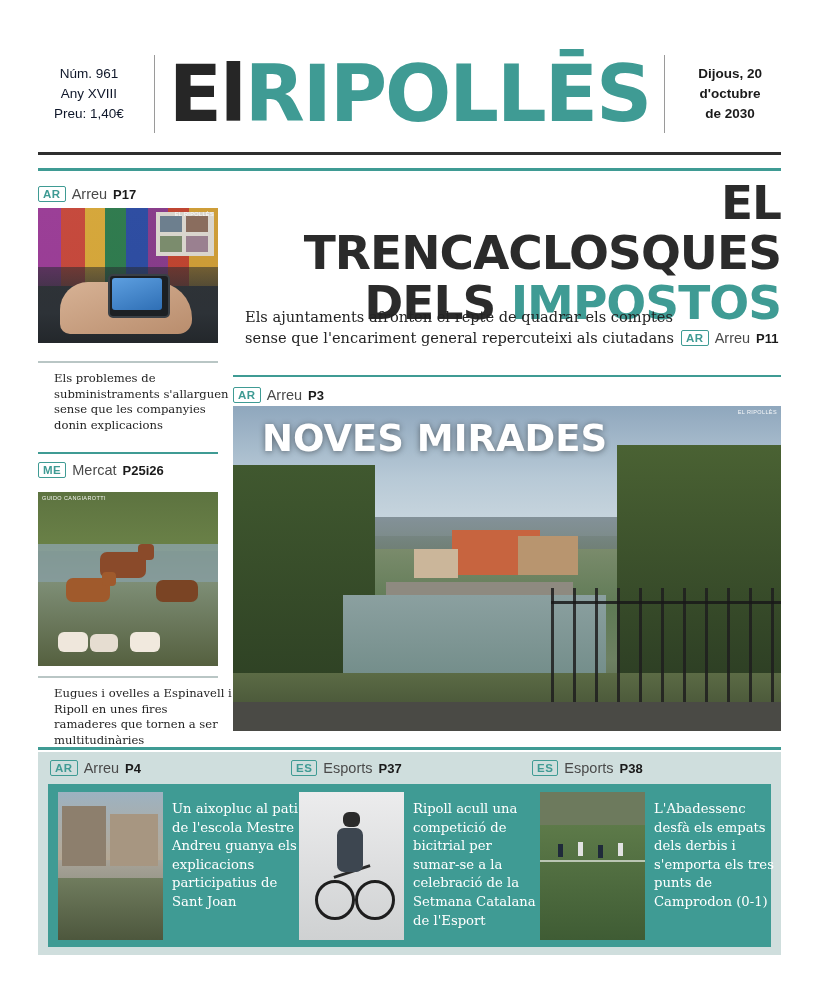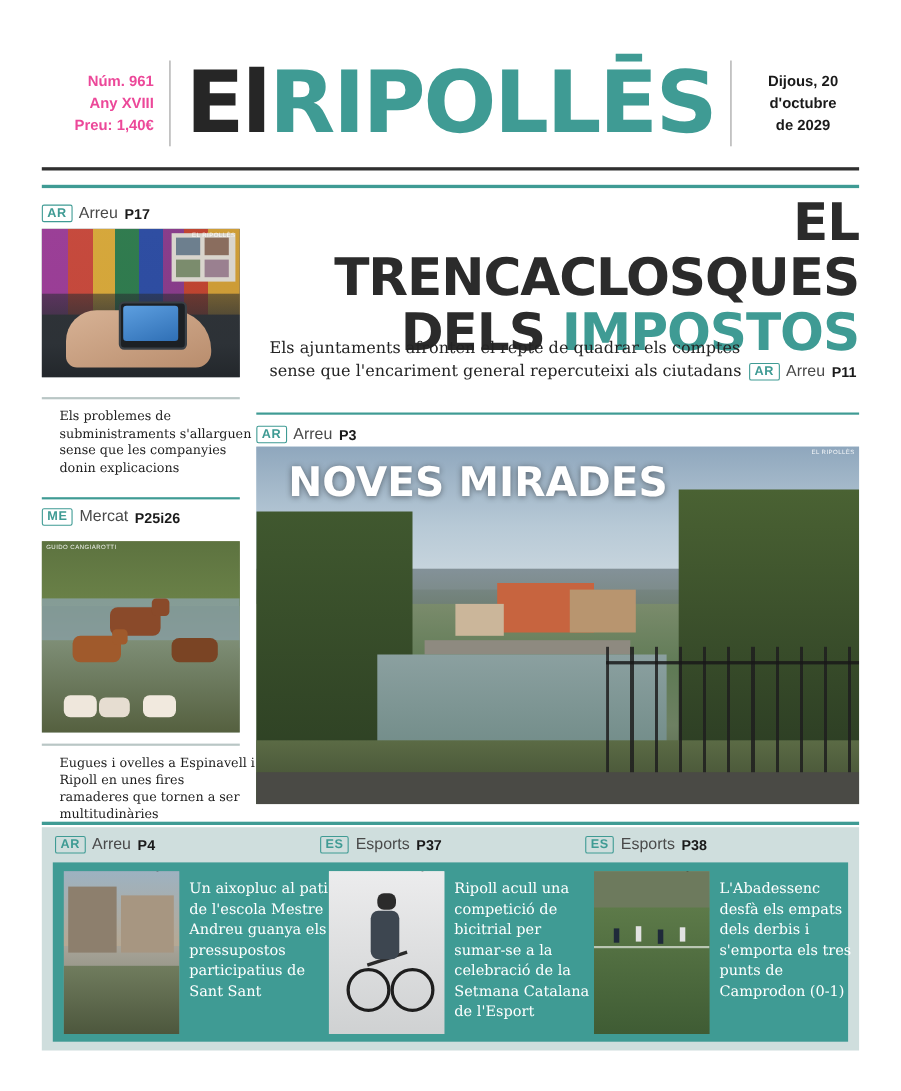--- a/index.html
+++ b/index.html
@@ -11,22 +11,22 @@
     overflow:hidden;
   }
   .page{position:relative;width:819px;height:992px;}
 
   
   .masthead{
     position:absolute;left:38px;top:44px;width:743px;height:100px;
     display:flex;align-items:center;
   }
   .mh-left{
-    width:110px;text-align:right;font-size:13.5px;line-height:20px;
-    font-weight:bold;color:#ec4899;
+    width:110px;text-align:center;font-size:13.5px;line-height:20px;
+    font-weight:normal;color:#0f172a;
   }
   .mh-rule{width:1px;height:78px;background:#9a9a9a;margin:0 14px;}
   .mh-center{flex:1;text-align:right;position:relative;}
   .logo{
     font-family:"DejaVu Sans", sans-serif;
     font-weight:bold;font-size:78px;line-height:78px;letter-spacing:-2px;
     white-space:nowrap;
   }
   .logo .el{color:#262626;}
   .logo .rip{color:#3f9b94;}
@@ -135,21 +135,21 @@
     <div class="mh-rule"></div>
     <div class="mh-center">
       <span class="logo">
         <span class="el">El</span><span class="rip">RIPOLLĒS</span>
       </span>
     </div>
     <div class="mh-rule"></div>
     <div class="mh-right">
       <div>Dijous, 20</div>
       <div>d'octubre</div>
-      <div>de 2029</div>
+      <div>de 2030</div>
     </div>
   </div>
 
   <div class="rule-dark" style="left:38px;top:152px;width:743px;height:3px;"></div>
   <div class="rule-teal" style="left:38px;top:168px;width:743px;height:3px;"></div>
   <div class="rule-grey" style="left:38px;top:361px;width:180px;height:1.5px;"></div>
   <div class="rule-teal" style="left:38px;top:452px;width:180px;height:2px;"></div>
   <div class="rule-teal" style="left:233px;top:375px;width:548px;height:2px;"></div>
   <div class="rule-grey" style="left:38px;top:676px;width:180px;height:1.5px;"></div>
 
@@ -263,21 +263,21 @@
     <span class="pg">P38</span>
   </div>
 
   <div class="bphoto ph-school" style="left:58px;width:105px;">
     <div style="position:absolute;left:0;top:0;width:100%;height:46%;background:linear-gradient(180deg,#9db2c1,#b6a893);"></div>
     <div style="position:absolute;left:4px;top:14px;width:44px;height:60px;background:#8d7f6d;"></div>
     <div style="position:absolute;left:52px;top:22px;width:48px;height:52px;background:#a79681;"></div>
     <div style="position:absolute;left:0;top:58%;width:100%;height:42%;background:linear-gradient(180deg,#707c5e,#4d573d);"></div>
     <div class="credit">EL RIPOLLÈS</div>
   </div>
-  <div class="btext" style="left:172px;">Un aixopluc al pati de l'escola Mestre Andreu guanya els pressupostos participatius de Sant Sant</div>
+  <div class="btext" style="left:172px;">Un aixopluc al pati de l'escola Mestre Andreu guanya els explicacions participatius de Sant Joan</div>
 
   <div class="bphoto ph-bike" style="left:299px;width:105px;">
     <div style="position:absolute;left:0;top:0;width:100%;height:100%;background:linear-gradient(180deg,#ececed,#cfd1d2);"></div>
     <div style="position:absolute;left:16px;top:88px;width:34px;height:34px;border:3px solid #1e1e1e;border-radius:50%;"></div>
     <div style="position:absolute;left:56px;top:88px;width:34px;height:34px;border:3px solid #1e1e1e;border-radius:50%;"></div>
     <div style="position:absolute;left:34px;top:78px;width:38px;height:3px;background:#2a2a2a;transform:rotate(-18deg);"></div>
     <div style="position:absolute;left:38px;top:36px;width:26px;height:44px;background:#3d4650;border-radius:7px;"></div>
     <div style="position:absolute;left:44px;top:20px;width:17px;height:15px;background:#2b2b2b;border-radius:6px;"></div>
     <div class="credit">EL RIPOLLÈS</div>
   </div>

